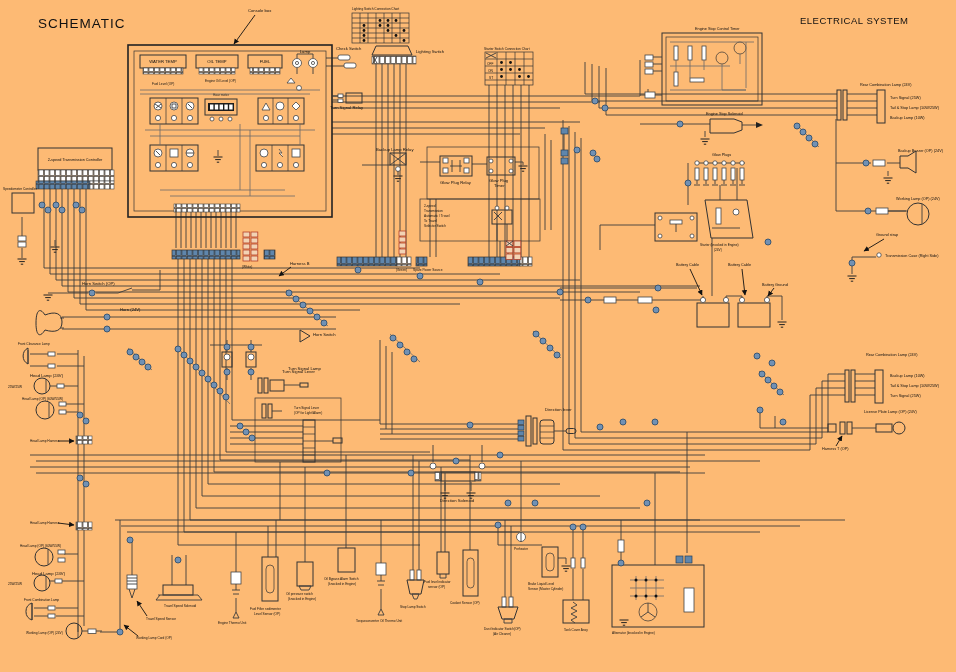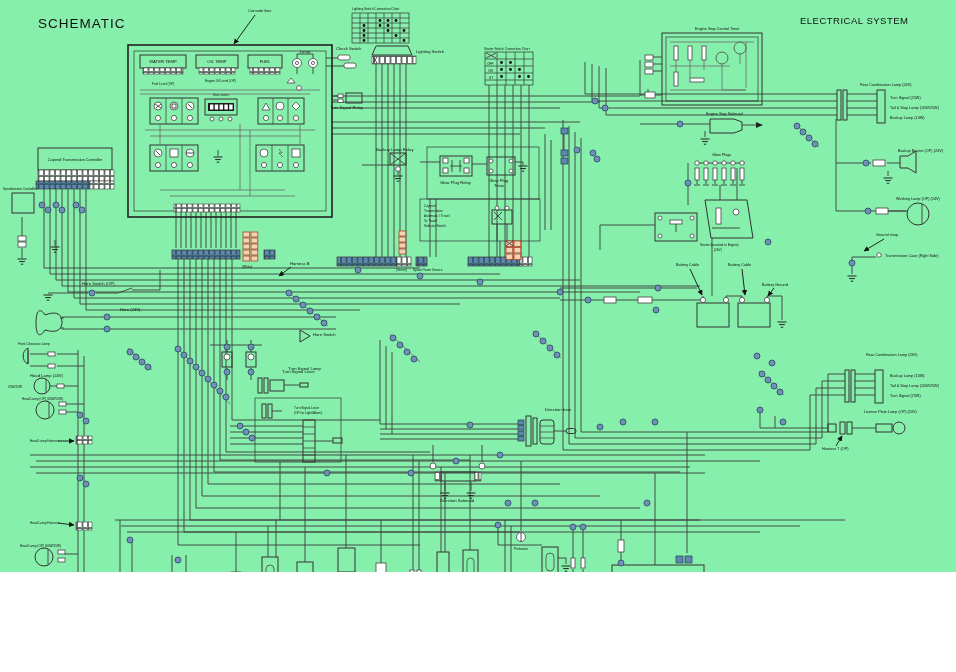--- a/index.html
+++ b/index.html
@@ -1,17 +1,17 @@
 <!DOCTYPE html>
 <html><head>
 <meta charset="utf-8">
 <style>
   html,body{margin:0;padding:0;background:#fff;}
   body{font-family:"Liberation Sans", sans-serif;}
-  .stage{position:relative;width:956px;height:572px;background:#86efac;overflow:hidden;}
+  .stage{position:relative;width:956px;height:672px;background:#fdba74;overflow:hidden;}
   svg{display:block;}
   text{fill:#111;font-family:"Liberation Sans", sans-serif;}
   .title{font-size:13.5px;letter-spacing:1px;}
   .sub{font-size:9.5px;letter-spacing:.5px;}
   .t4{font-size:4.2px;}
   .t38{font-size:3.8px;}
   .t3{font-size:3.2px;}
   .mid{text-anchor:middle;}
   .w{stroke:#3c3c3c;stroke-width:.9;fill:none;}
   .wl{stroke:#6a6a6a;stroke-width:.8;fill:none;}

